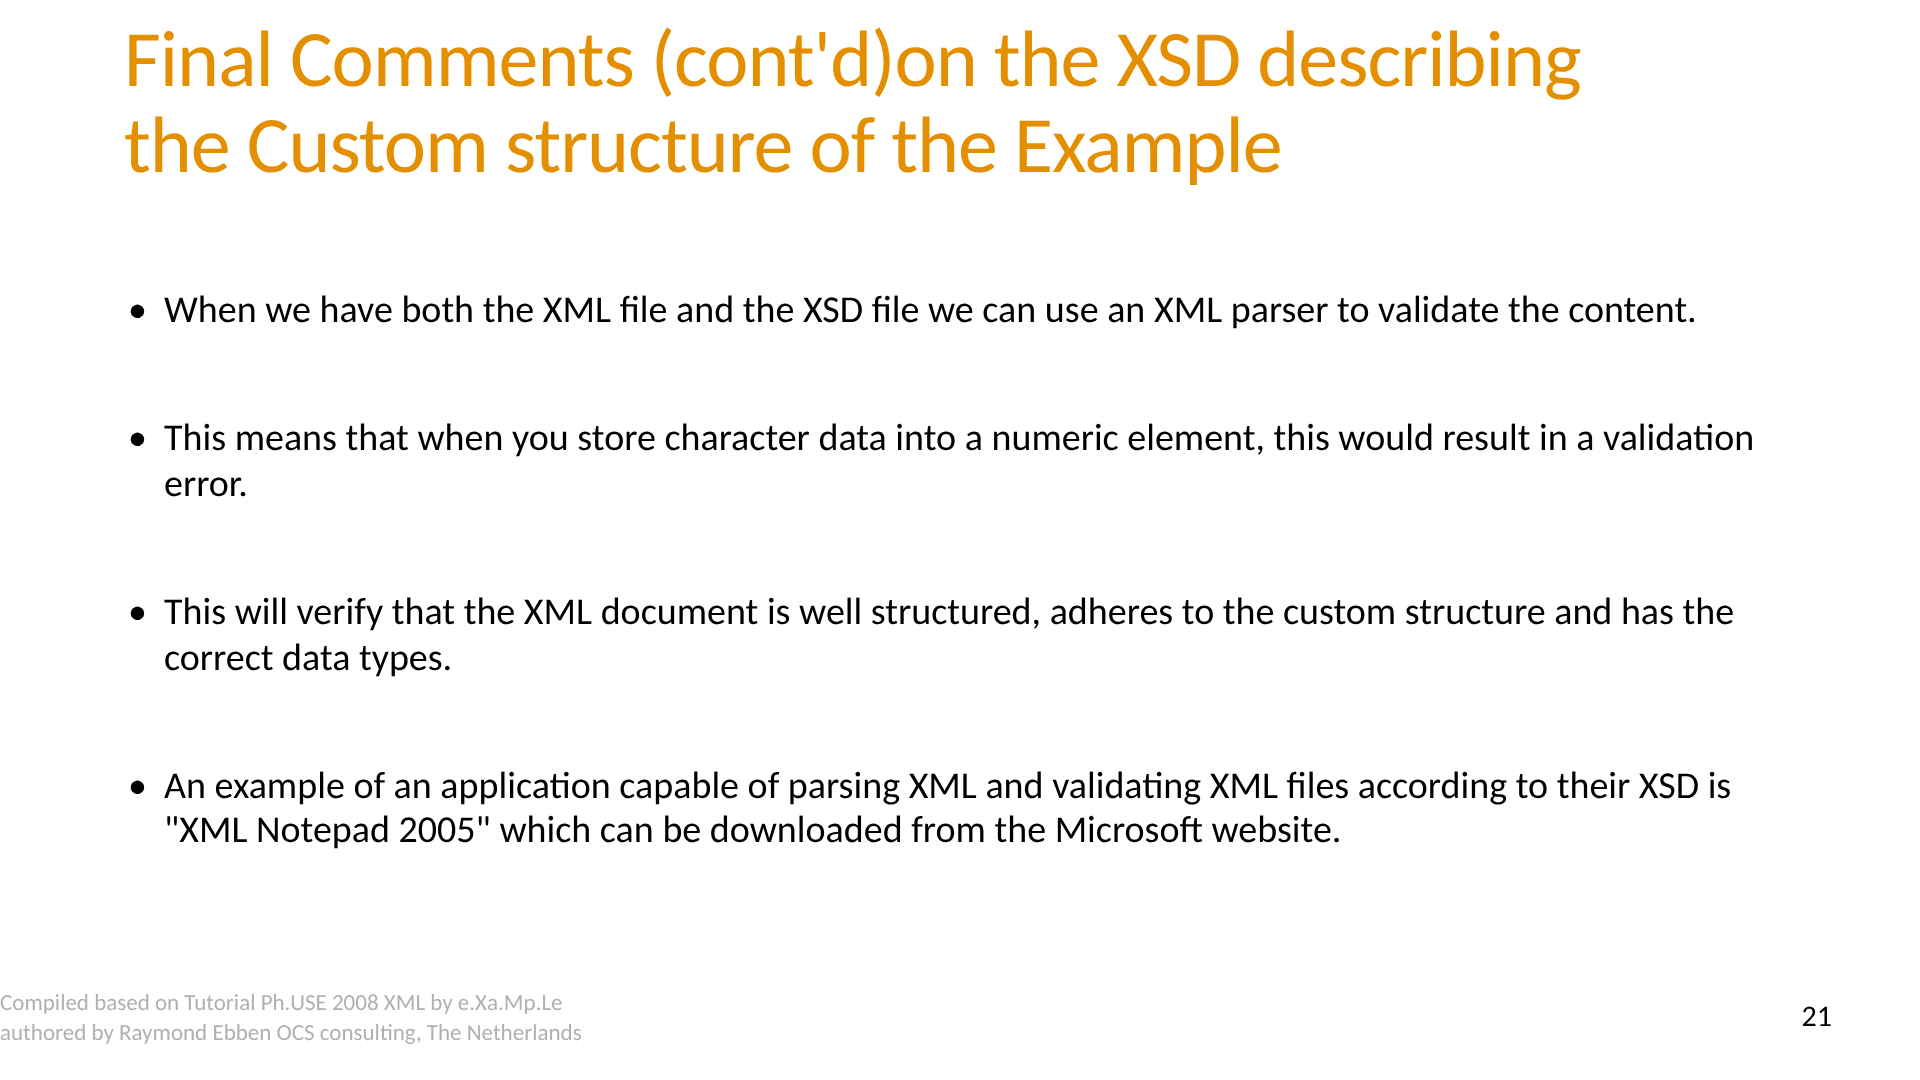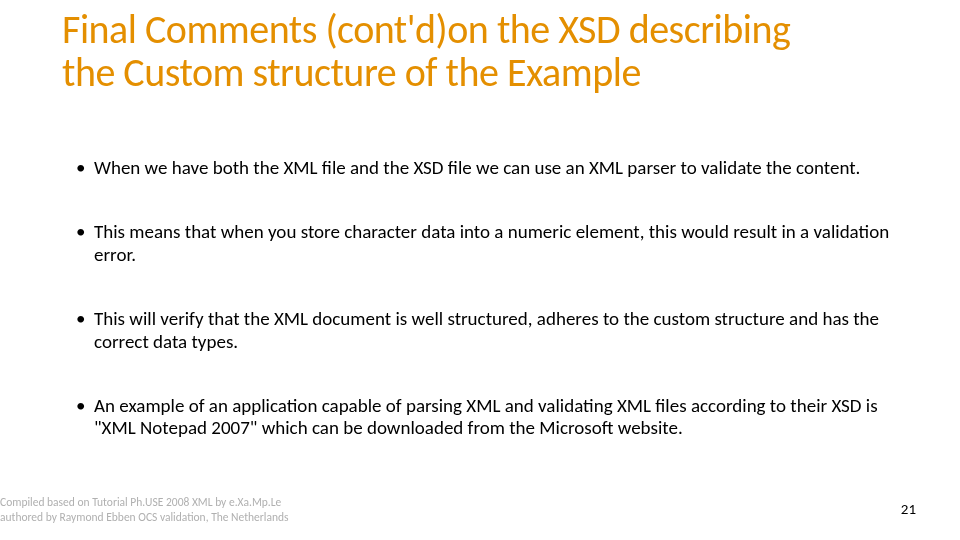--- a/index.html
+++ b/index.html
@@ -30,21 +30,21 @@
     letter-spacing: -0.5px;
   }
   .body {
     position: absolute;
     left: 62px;
     top: 145px;
     width: 840px;
   }
   ul.bullets {
     list-style: none;
-    margin: 12px;
+    margin: 0;
     padding: 0;
   }
   ul.bullets > li {
     position: relative;
     padding-left: 20px;
     font-size: 19px;
     line-height: 1.18;
     color: #000;
     margin-bottom: 42px;
   }
@@ -80,24 +80,24 @@
 
 <div class="slide">
 
   <div class="title">Final Comments (cont'd)on the XSD describing the Custom structure of the Example</div>
 
   <div class="body">
     <ul class="bullets">
       <li>When we have both the XML file and the XSD file we can use an XML parser to validate the content.</li>
       <li>This means that when you store character data into a numeric element, this would result in a validation error.</li>
       <li>This will verify that the XML document is well structured, adheres to the custom structure and has the correct data types.</li>
-      <li>An example of an application capable of parsing XML and validating XML files according to their XSD is "XML Notepad 2007" which can be downloaded from the Microsoft website.</li>
+      <li>An example of an application capable of parsing XML and validating XML files according to their XSD is "XML Notepad 2005" which can be downloaded from the Microsoft website.</li>
     </ul>
   </div>
 
   <div class="footer">
     <span class="line">Compiled based on Tutorial Ph.USE 2008 XML by e.Xa.Mp.Le</span>
-    <span class="line">authored by Raymond Ebben OCS validation, The Netherlands</span>
+    <span class="line">authored by Raymond Ebben OCS consulting, The Netherlands</span>
   </div>
 
   <div class="page-num">21</div>
 
 </div>
 
 </body></html>

